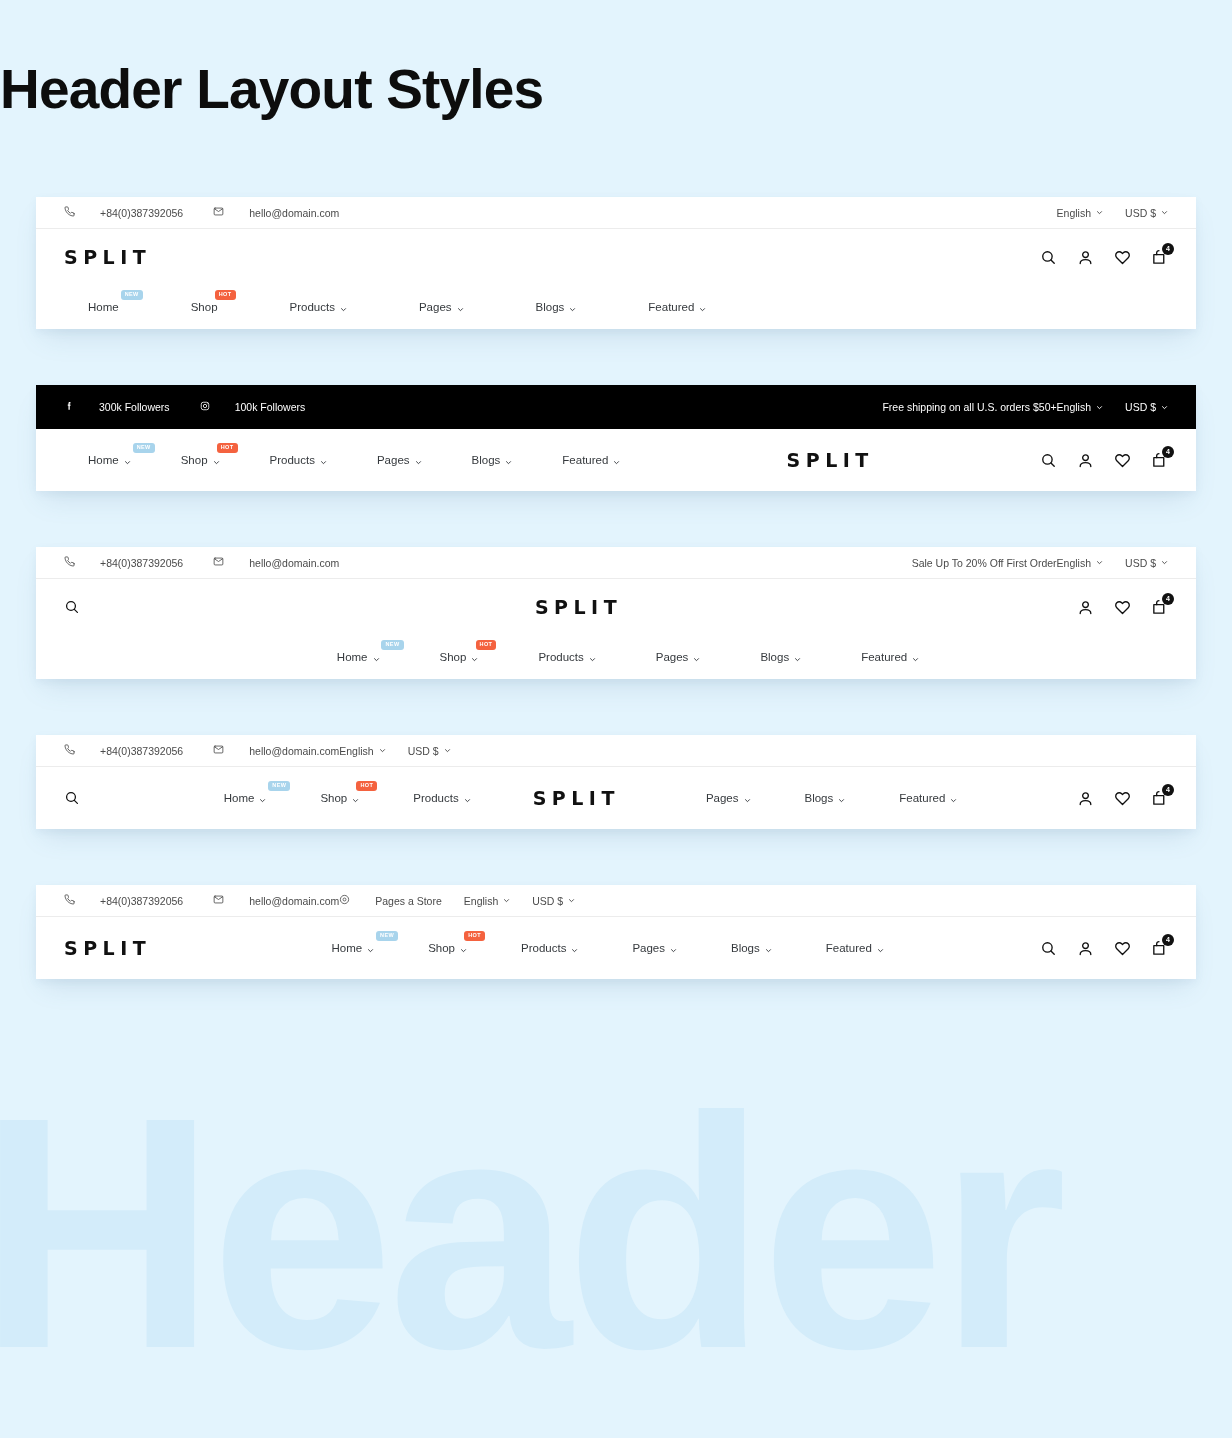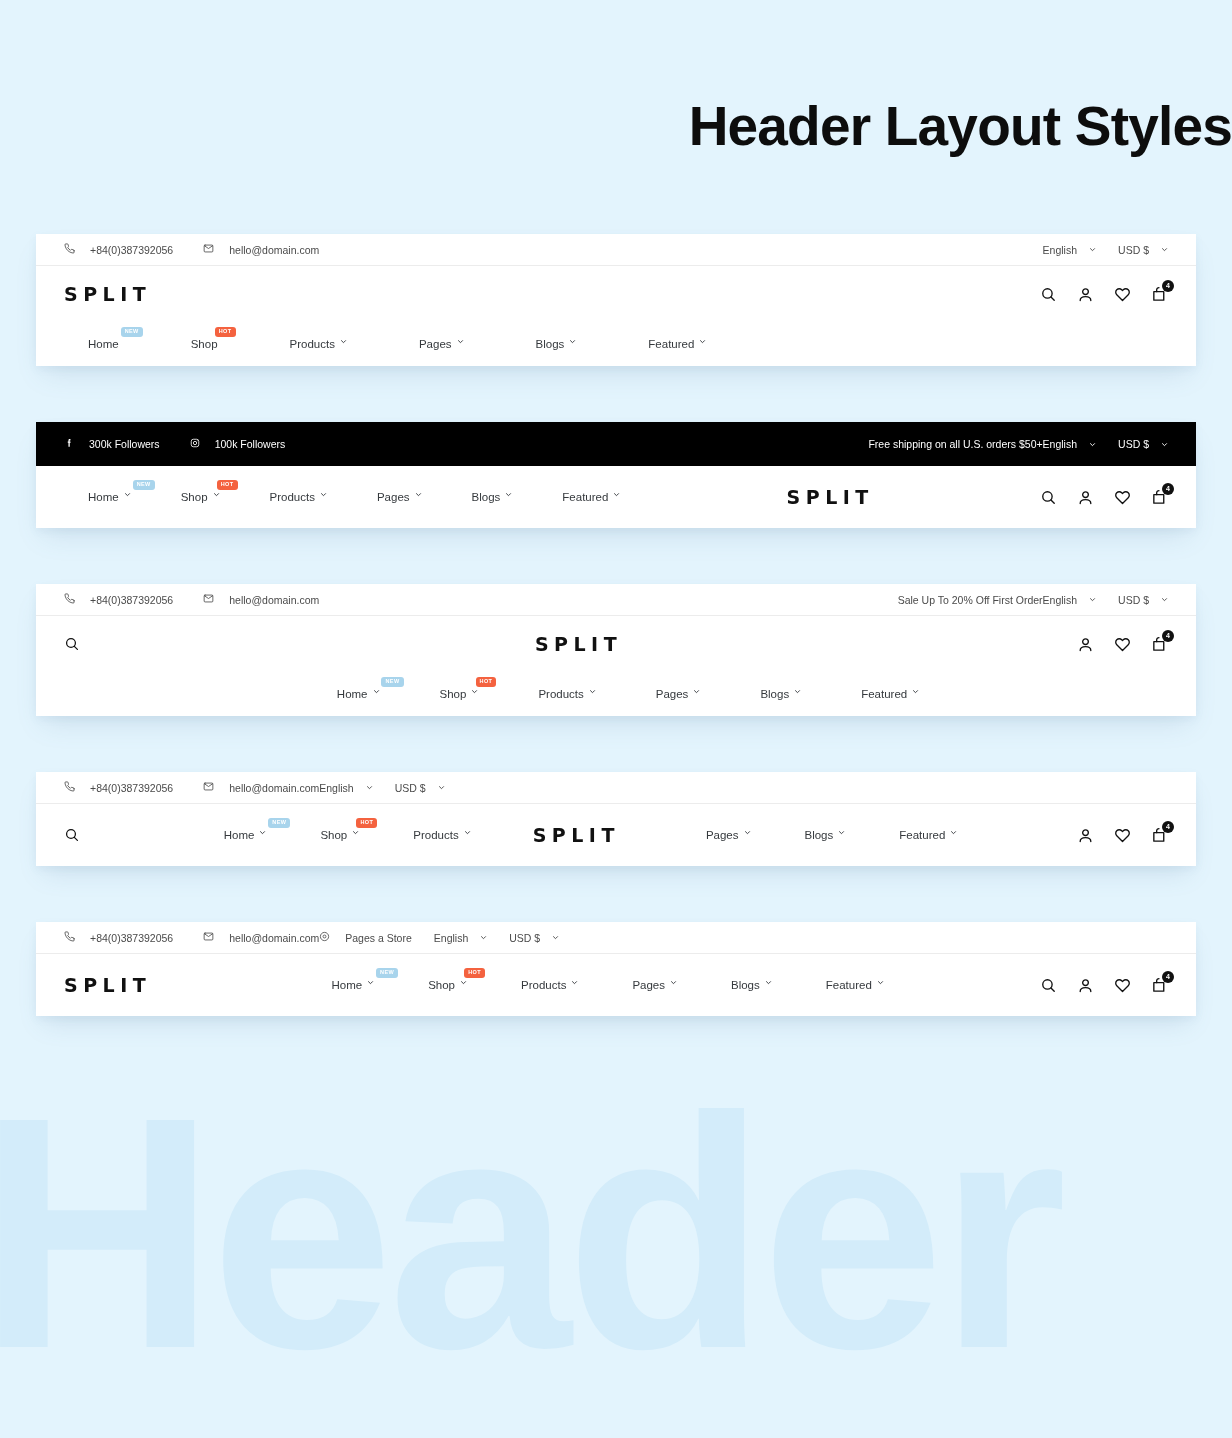--- a/index.html
+++ b/index.html
@@ -22,21 +22,21 @@
     font-weight:700;
     letter-spacing:-6px;
     color:#d3ecfa;
     line-height:1;
     white-space:nowrap;
     user-select:none;
     z-index:0;
   }
 
   
-  .page-head { position:relative; z-index:2; text-align:right; padding-top:97px; }
+  .page-head { position:relative; z-index:2; text-align:left; padding-top:60px; }
   .page-title {
     font-size:55px; font-weight:700; color:#0d0d0d;
     letter-spacing:-0.8px; margin:0; line-height:1.08;
   }
   .page-sub {
     margin:42px auto 0; max-width:760px;
     font-size:26px; color:#7d8489; line-height:1.7; font-weight:400;
   }
 
   
@@ -56,43 +56,43 @@
   .topbar {
     height:32px; padding:0 28px;
     font-size:10.5px; color:#4a4a4a;
   }
   .topbar.dark { background:#000; color:#fff; height:44px; }
 
   .tb-left { display:flex; align-items:center; gap:30px; }
   .tb-center { flex:1; text-align:right; font-size:10.5px; }
   .tb-right { display:flex; align-items:center; gap:22px; }
 
-  .tb-item { display:flex; align-items:center; gap:15px; white-space:nowrap; }
+  .tb-item { display:flex; align-items:center; gap:25px; white-space:nowrap; }
   .tb-item svg { flex:none; }
 
-  .sel { display:flex; align-items:center; gap:12px; font-size:10.5px; white-space:nowrap; cursor:default; }
+  .sel { display:flex; align-items:center; gap:5px; font-size:10.5px; white-space:nowrap; cursor:default; }
   .caret { display:inline-block; width:7px; height:7px; flex:none; }
   .caret svg { display:block; }
 
   
   .mainbar { padding:0 28px; height:56px; }
   .mainbar.tall { height:62px; }
 
   
   .logo {
     font-weight:800; font-size:19px; letter-spacing:5.5px;
     color:#111; font-family:"DejaVu Sans", sans-serif;
     white-space:nowrap; line-height:1;
   }
 
   
   .nav { display:flex; align-items:center; }
   .nav-item {
     position:relative;
-    display:flex; align-items:flex-start; gap:5px;
+    display:flex; align-items:flex-end; gap:5px;
     font-size:11.5px; color:#35393d; white-space:nowrap;
     cursor:default;
     padding-left:24px;
   }
   .nav.g1 .nav-item { margin-right:48px; }
   .nav.g2 .nav-item { margin-right:26px; }
   .nav.g3 .nav-item { margin-right:36px; }
   .nav.g4 .nav-item { margin-right:30px; }
   .nav .nav-item:last-child { margin-right:0; }
 

